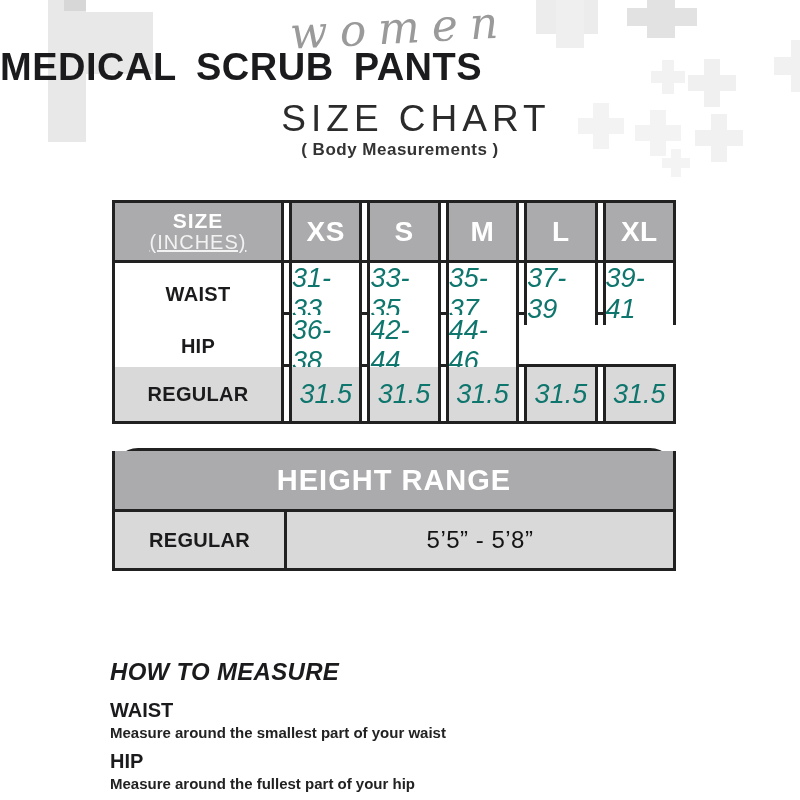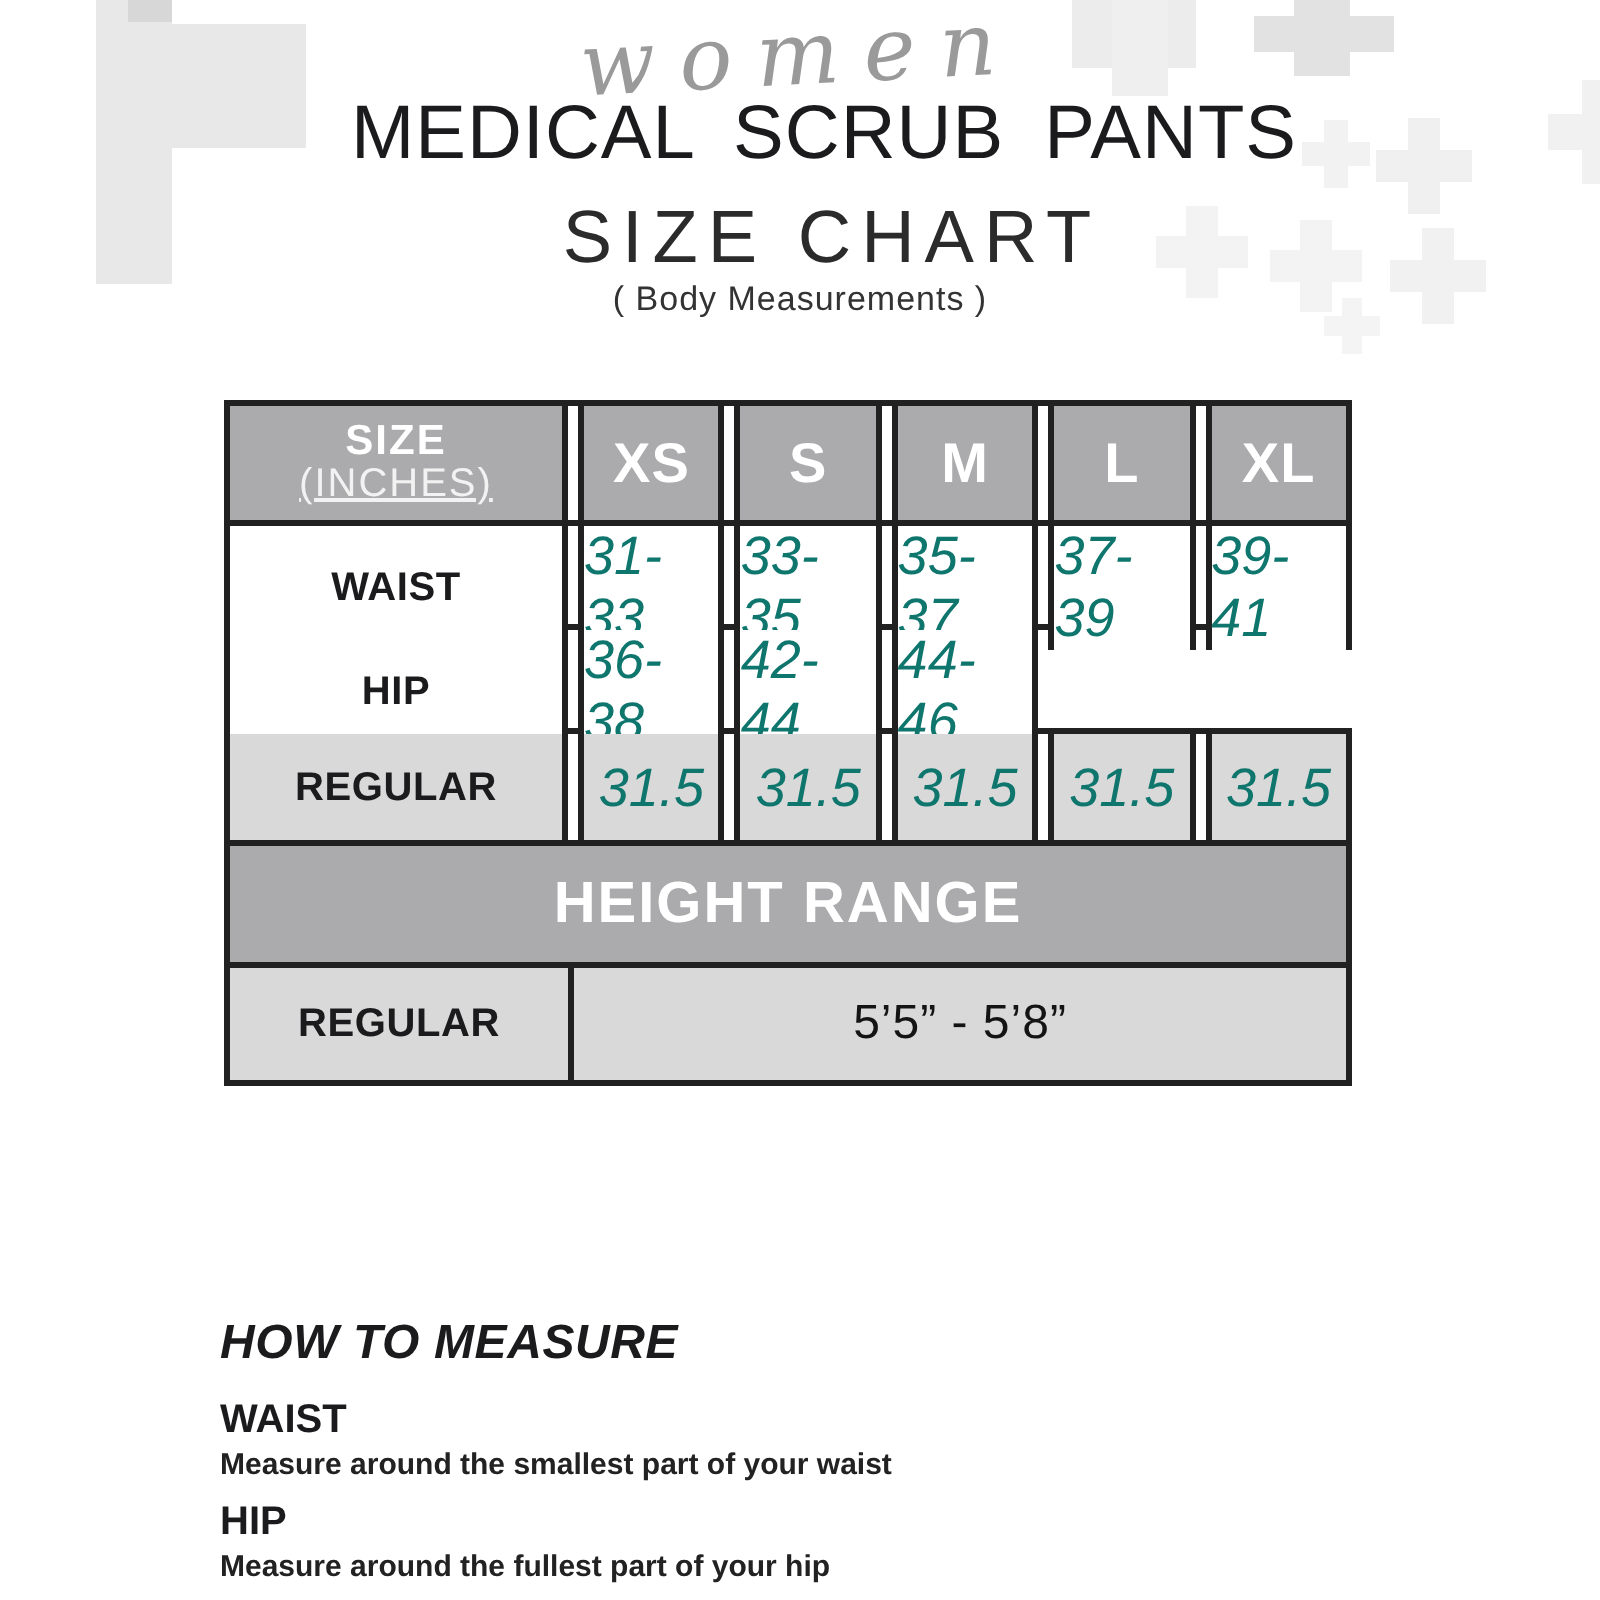--- a/index.html
+++ b/index.html
@@ -20,35 +20,35 @@
   .plus::before{content:"";position:absolute;left:33%;top:0;width:34%;height:100%;background:var(--c);}
   .plus::after{content:"";position:absolute;left:0;top:33%;width:100%;height:34%;background:var(--c);}
   
   .script-word{
     position:absolute;top:2px;left:0;right:0;text-align:center;
     font-family:"DejaVu Serif",serif;font-style:italic;
     font-size:44px;letter-spacing:12px;color:var(--script-gray);
     transform:rotate(-3deg);
   }
   .main-title{
-    position:absolute;top:46px;left:0;right:0;margin:0;text-align:center;
-    font-size:38px;font-weight:400;letter-spacing:.5px;word-spacing:9px;color:var(--ink);padding-left:24px;
+    position:absolute;top:46px;left:0;right:0;margin:0;text-align:left;
+    font-size:38px;font-weight:700;letter-spacing:.5px;word-spacing:9px;color:var(--ink);
   }
   .size-chart-title{
     position:absolute;top:98px;left:0;right:0;text-align:center;
     font-size:37px;font-weight:300;letter-spacing:5px;color:#2b2b2b;margin-left:32px;
   }
   .note{
     position:absolute;top:140px;left:0;right:0;text-align:center;
-    font-size:17px;font-weight:400;letter-spacing:.5px;color:#333;
+    font-size:17px;font-weight:700;letter-spacing:.5px;color:#333;
   }
   
   .tbl{position:absolute;left:112px;width:564px;border-top:3px solid var(--line-color);box-sizing:border-box;}
   .size-table{top:200px;}
-  .height-table{top:420px;}
+  .height-table{top:448px;border-radius:26px;}
   .trow{display:grid;grid-template-columns:172px repeat(5,1fr);column-gap:5px;border-bottom:3px solid var(--line-color);}
   .cell{
     box-sizing:border-box;display:flex;align-items:center;justify-content:center;
     border-left:3px solid var(--line-color);border-right:3px solid var(--line-color);
     background:#fff;
   }
   .thead .cell{background:var(--header-gray);color:#fff;}
   .thead{height:57px;}
   .row-waist{height:49px;}
   .row-hip{height:49px;}

